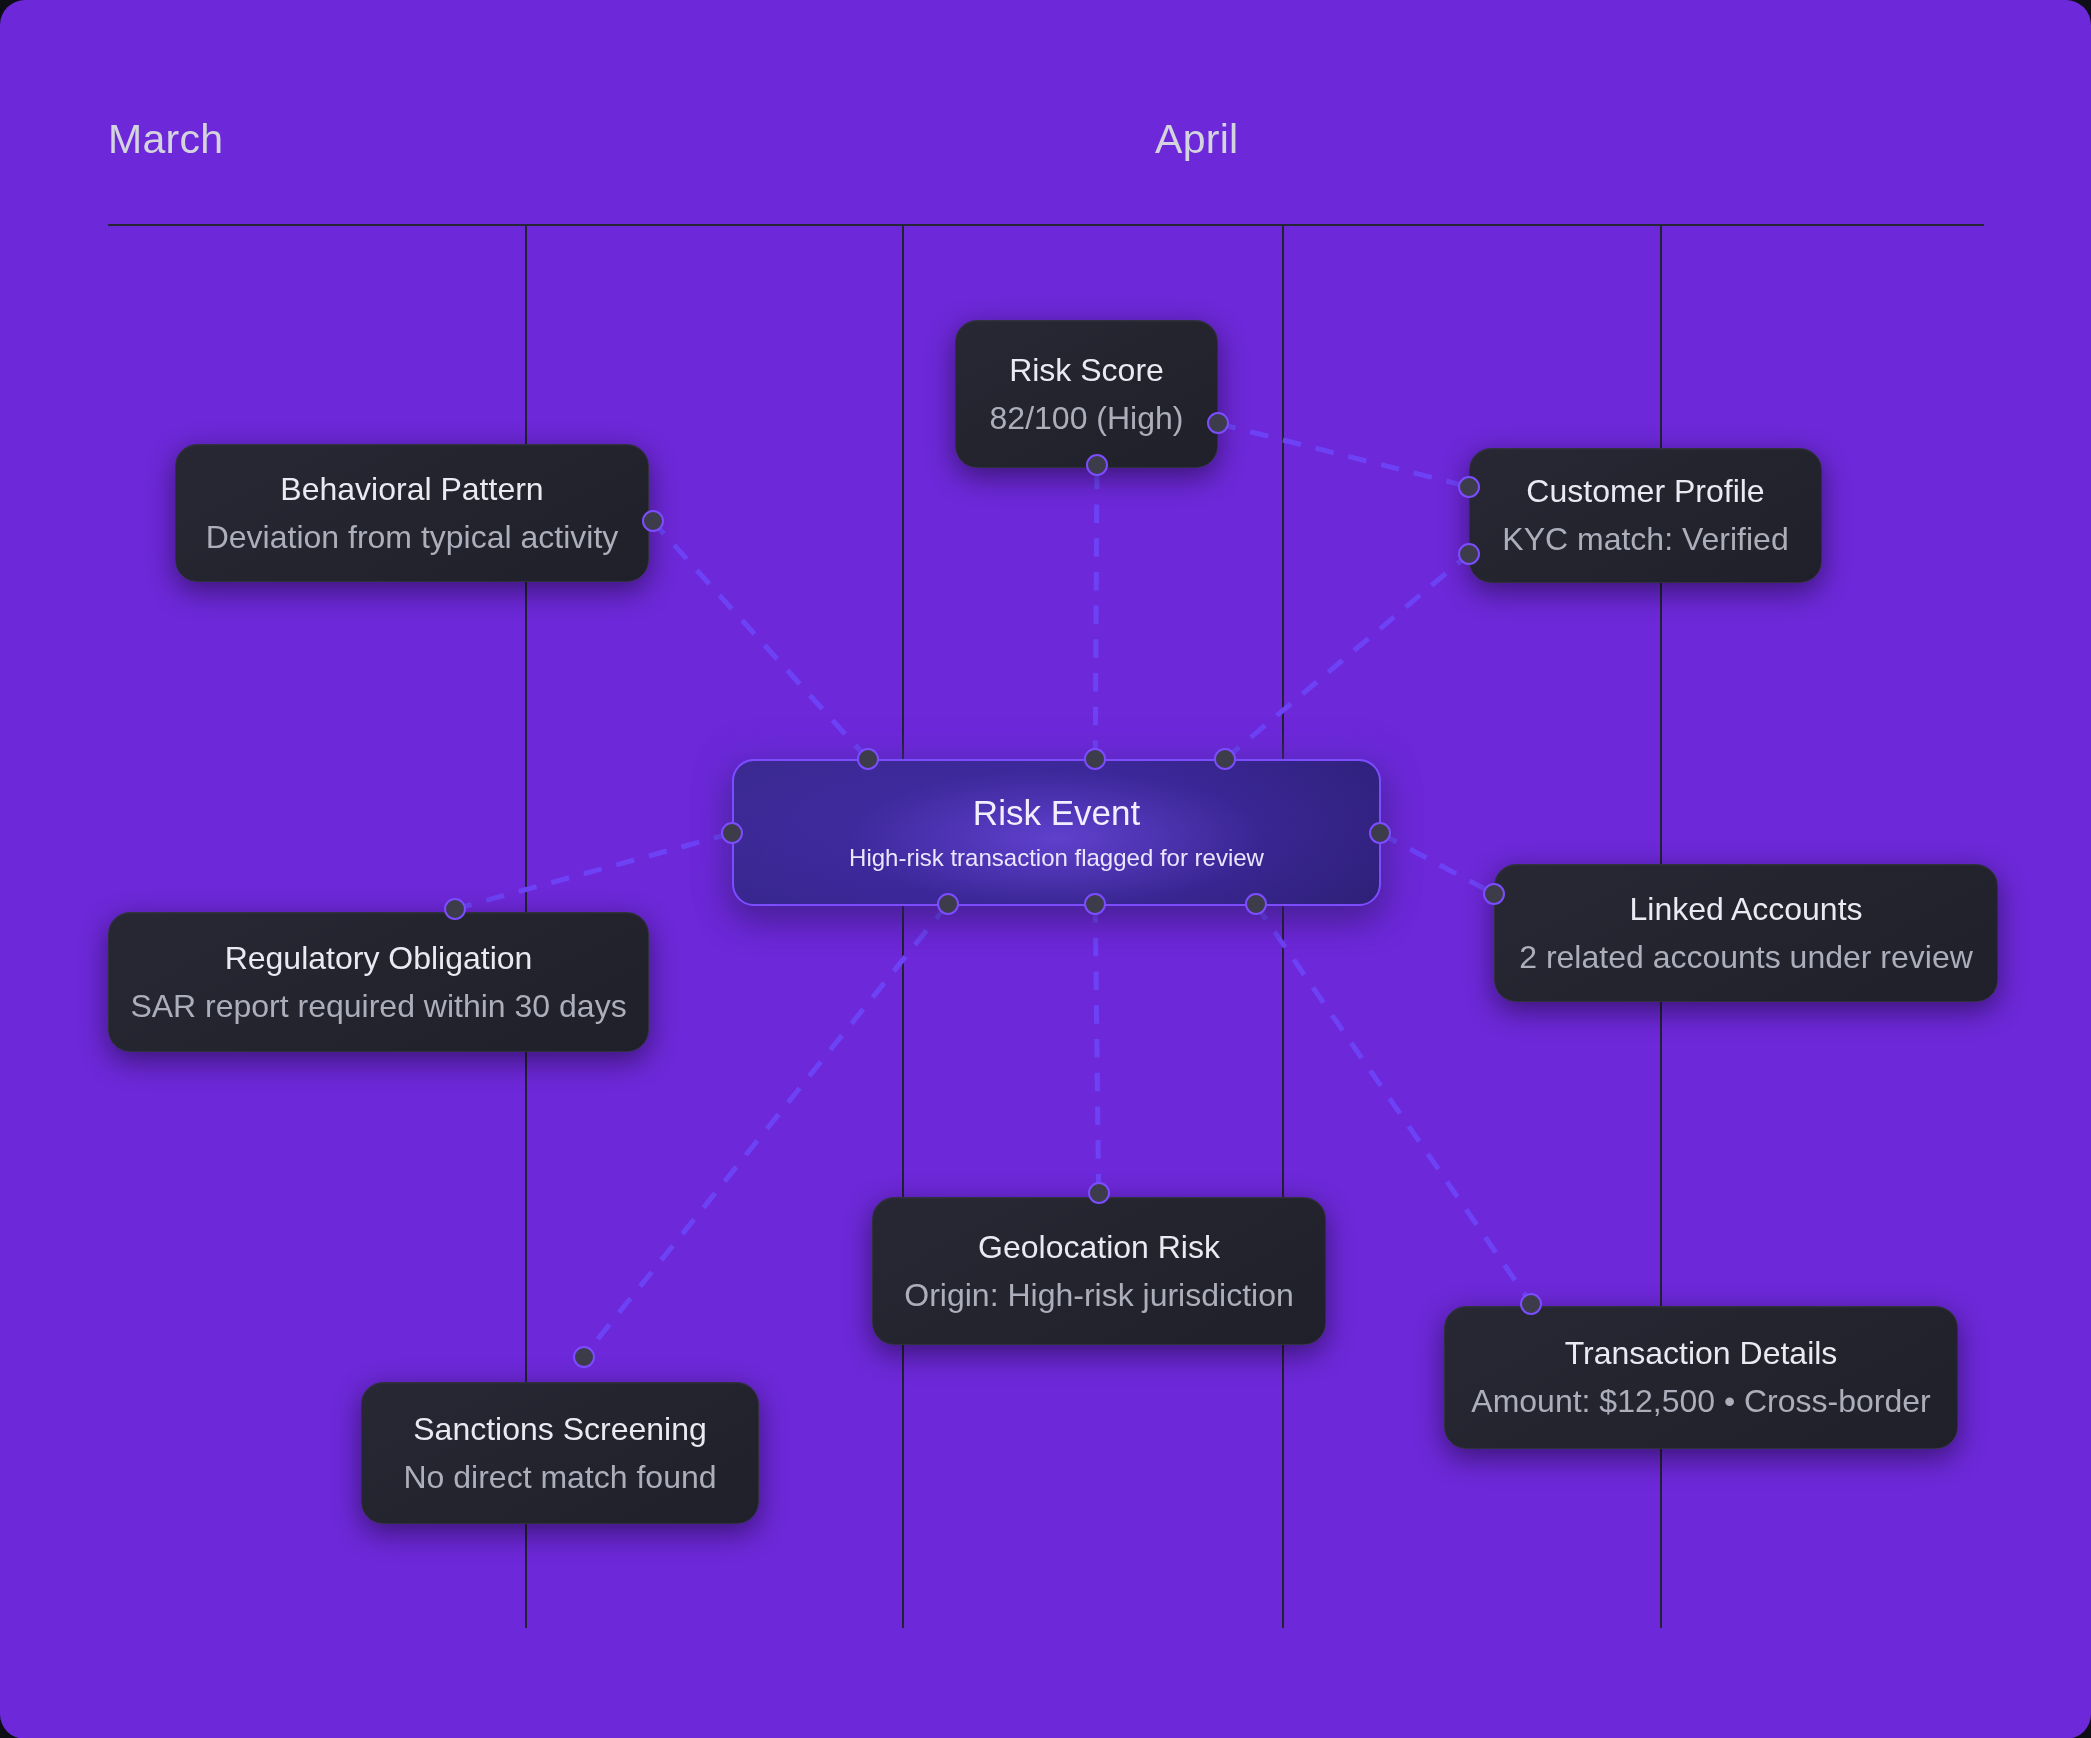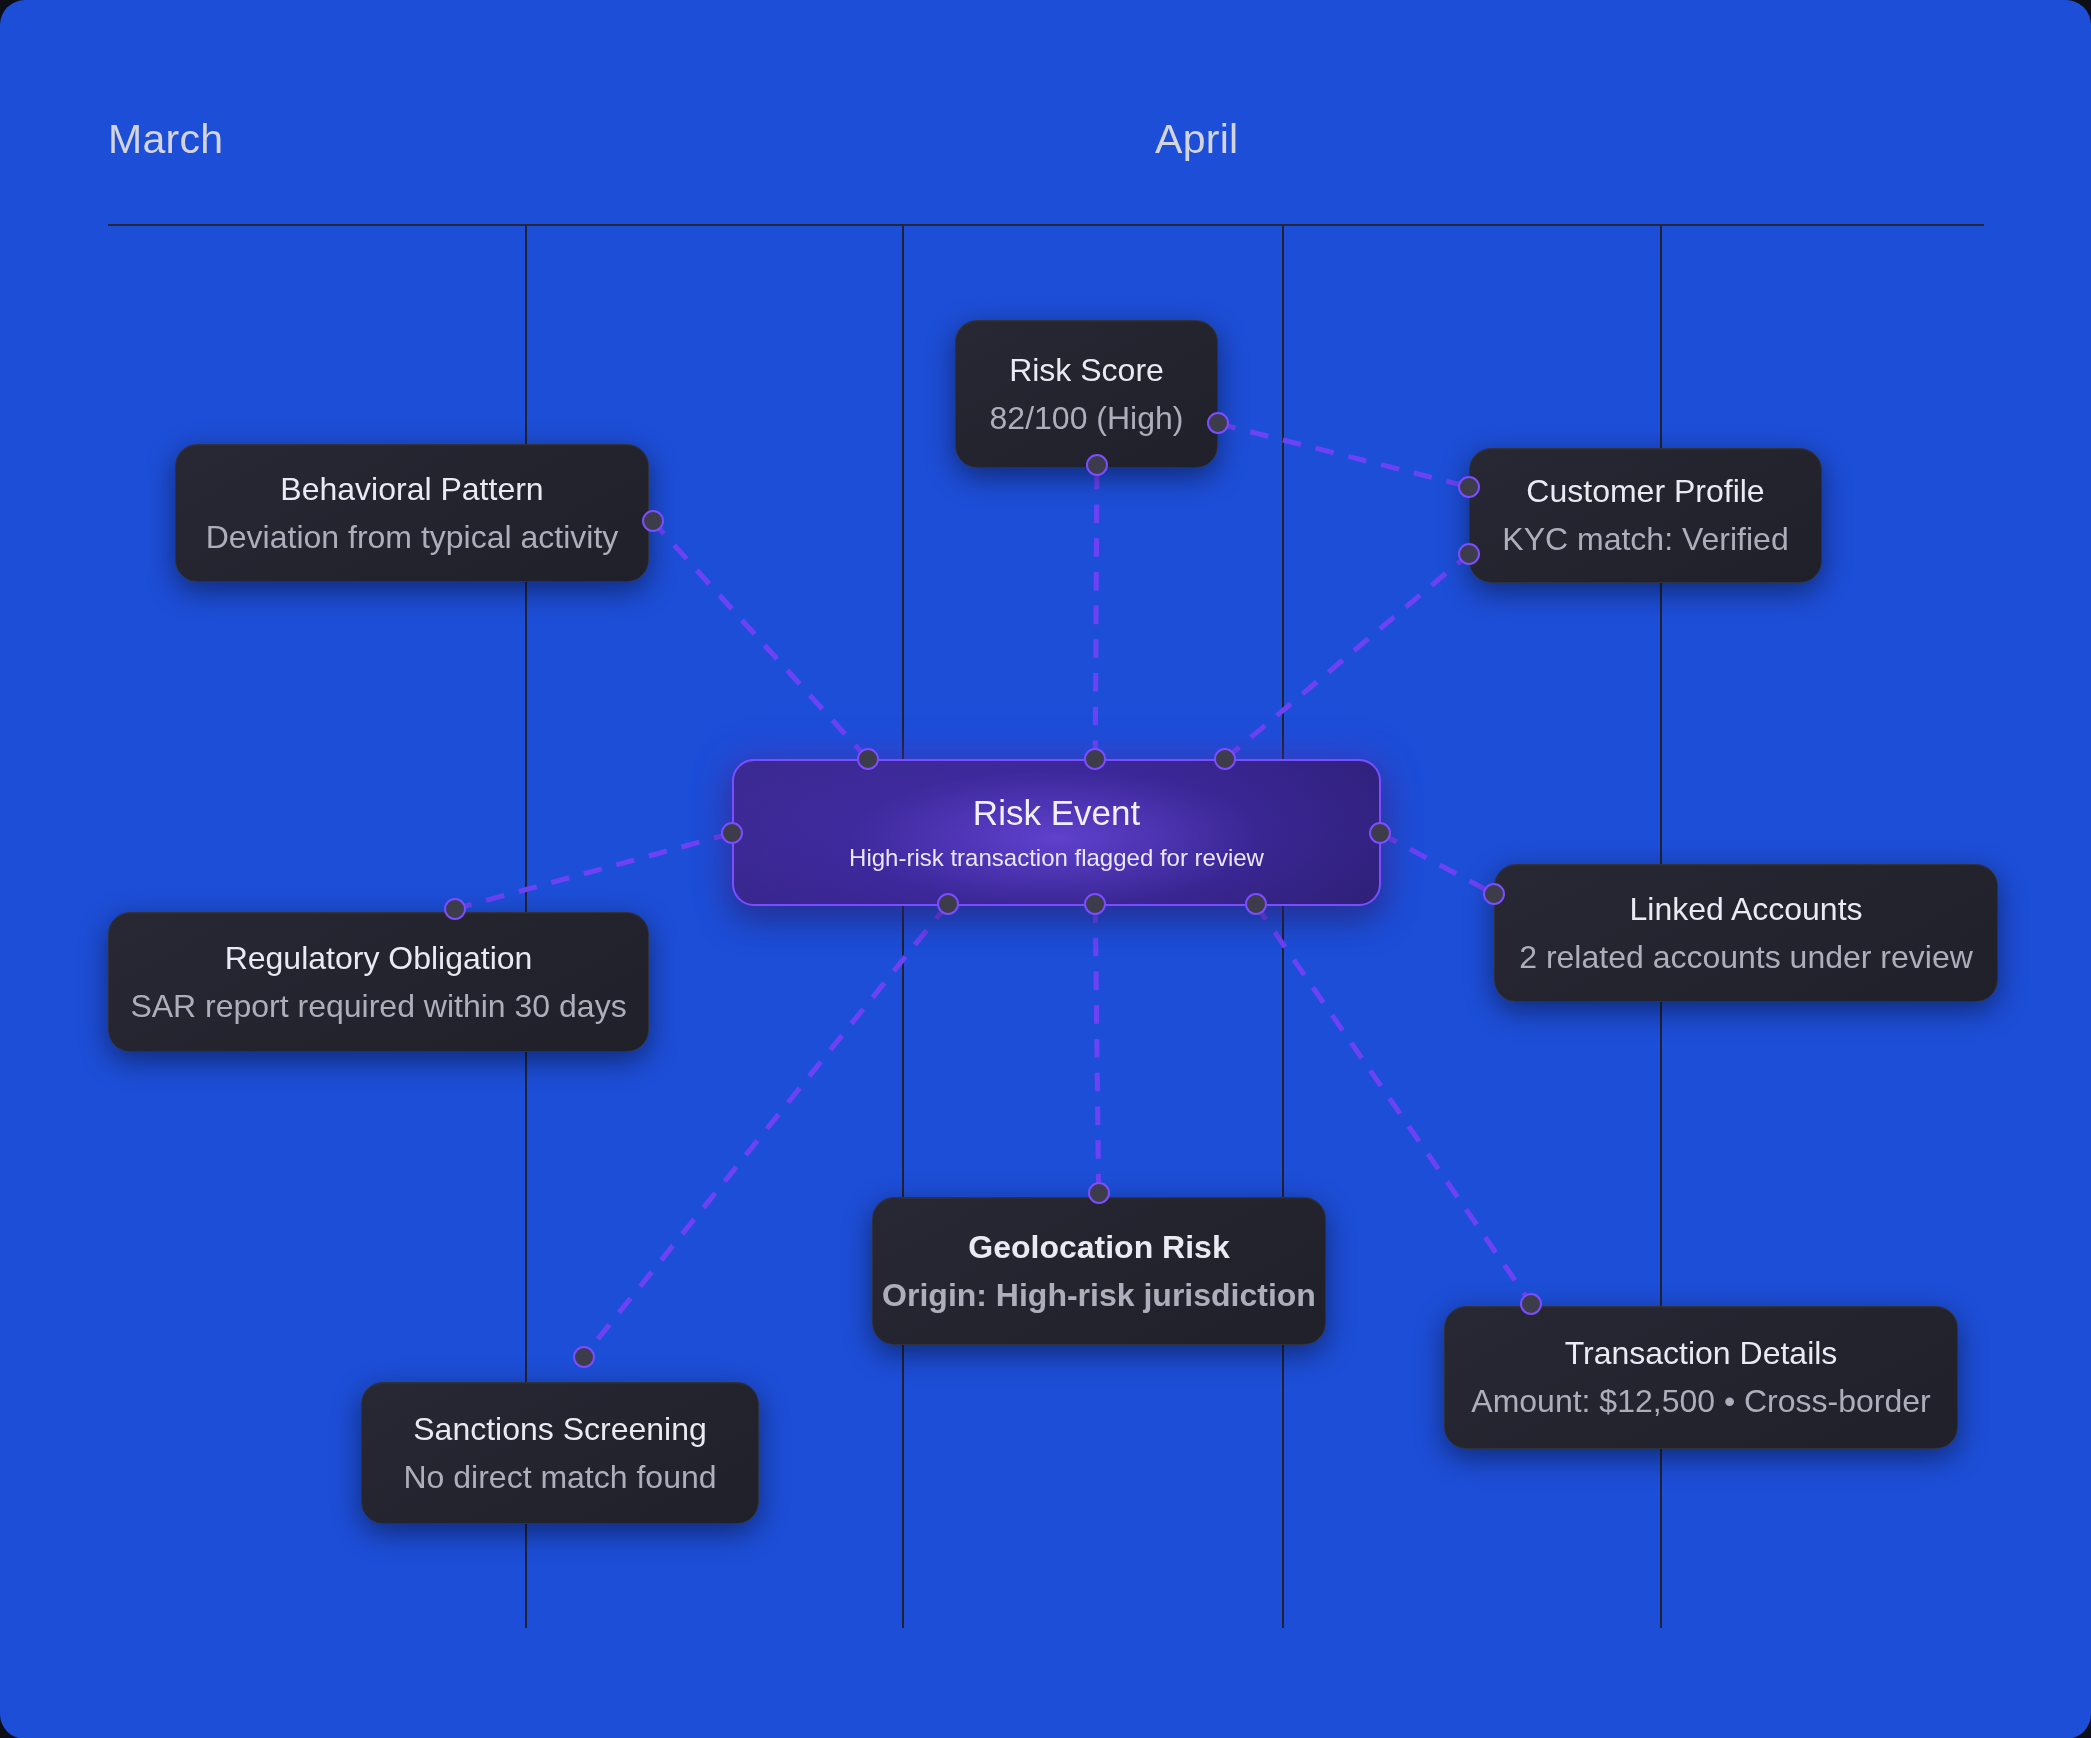--- a/index.html
+++ b/index.html
@@ -1,20 +1,20 @@
 <!DOCTYPE html>
 <html style="font-size:13.5px"><head>
 <meta charset="utf-8">
 <style>
   html,body{margin:0;padding:0;background:#0e0f16;}
   body{width:2091px;height:1739px;overflow:hidden;
        font-family:"Liberation Sans","DejaVu Sans",sans-serif;}
 
   #canvas{position:absolute;left:0;top:0;width:2091px;height:1739px;
-          background:#1d4ed8;border-radius:25px;overflow:hidden;}
+          background:#6d28d9;border-radius:25px;overflow:hidden;}
 
   
   .tl-label{position:absolute;color:#d3d4de;font-size:41px;letter-spacing:0.3px;white-space:nowrap;}
   .tl-rule{position:absolute;height:1.7px;background:#262735;}
   .tl-grid{position:absolute;width:1.7px;background:#22232f;}
 
   
   #edges{position:absolute;left:0;top:0;width:2091px;height:1739px;}
 
   
@@ -90,21 +90,21 @@
         <div class="sub">Deviation from typical activity</div>
       </div>
       <div class="node sat" style="left: 108px; top: 912px; width: 541px; height: 140px; border-radius: 22px;">
         <div class="ttl">Regulatory Obligation</div>
         <div class="sub">SAR report required within 30 days</div>
       </div>
       <div class="node sat" style="left: 361px; top: 1357px; width: 398px; height: 142px; margin-top: 25px;">
         <div class="ttl">Sanctions Screening</div>
         <div class="sub">No direct match found</div>
       </div>
-      <div class="node sat" style="left: 872px; top: 1197px; width: 454px; height: 148px; font-weight: bold;">
+      <div class="node sat" style="left: 872px; top: 1197px; width: 454px; height: 148px;">
         <div class="ttl">Geolocation Risk</div>
         <div class="sub">Origin: High-risk jurisdiction</div>
       </div>
       <div class="node sat" style="left: 1444px; top: 1306px; width: 514px; height: 143px;">
         <div class="ttl">Transaction Details</div>
         <div class="sub">Amount: $12,500 • Cross-border</div>
       </div>
       <div class="node sat" style="left: 1494px; top: 864px; width: 504px; height: 138px;">
         <div class="ttl">Linked Accounts</div>
         <div class="sub">2 related accounts under review</div>

